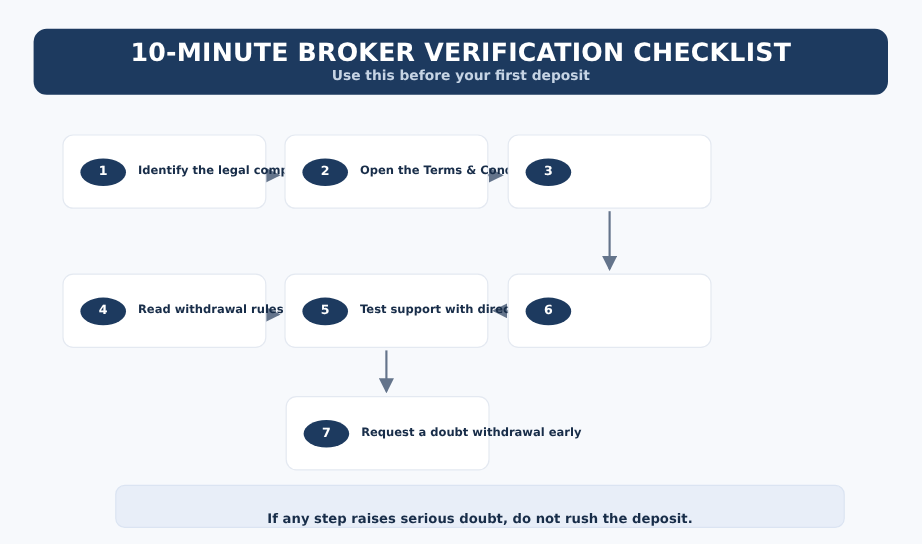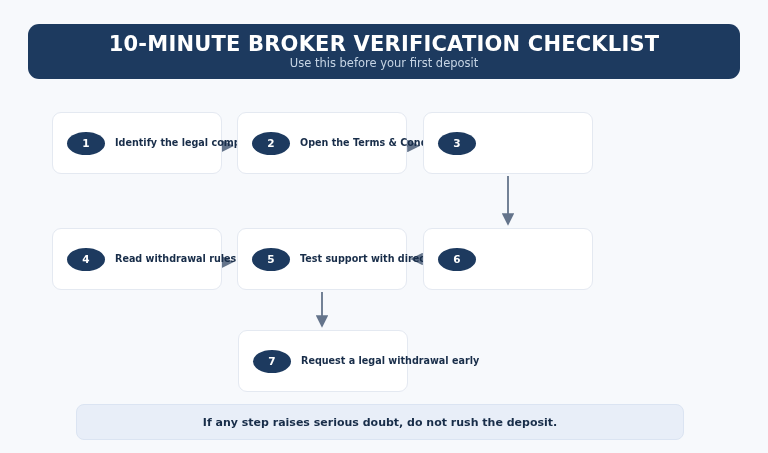--- a/index.html
+++ b/index.html
@@ -42,21 +42,21 @@
     color: #ffffff;
     font-size: 21px;
     font-weight: bold;
     letter-spacing: 0.2px;
     line-height: 1.05;
     white-space: nowrap;
   }
   .header-subtitle {
     color: #c6d4e4;
     font-size: 11.5px;
-    font-weight: normal;
+    font-weight: bold;
     line-height: 1.1;
     white-space: nowrap;
   }
 
   
   .step-card {
     position: absolute;
     width: 170px;
     height: 62px;
     background: #ffffff;
@@ -105,29 +105,29 @@
     left: 0;
     top: 0;
     width: 768px;
     height: 453px;
     pointer-events: none;
   }
 
   
   .footer-note {
     position: absolute;
-    left: 76px;
+    left: 96px;
     top: 404px;
     width: 608px;
     height: 36px;
     background: #e8eef8;
     border: 1px solid #dbe4f2;
     border-radius: 8px;
     display: flex;
-    align-items: center;
+    align-items: flex-end;
     justify-content: center;
   }
   .footer-note-text {
     color: #182d49;
     font-size: 11px;
     font-weight: bold;
     white-space: nowrap;
   }
 </style>
 </head>
@@ -190,20 +190,20 @@
     <div class="step-badge">5</div>
     <div class="step-label">Test support with direct questions</div>
   </div>
 
   <div class="step-card" id="card-6">
     <div class="step-badge">6</div>
   </div>
 
   <div class="step-card" id="card-7">
     <div class="step-badge">7</div>
-    <div class="step-label">Request a legal withdrawal early</div>
+    <div class="step-label">Request a doubt withdrawal early</div>
   </div>
 
   <div class="footer-note">
     <div class="footer-note-text">If any step raises serious doubt, do not rush the deposit.</div>
   </div>
 
 </div>
 
 </body></html>

